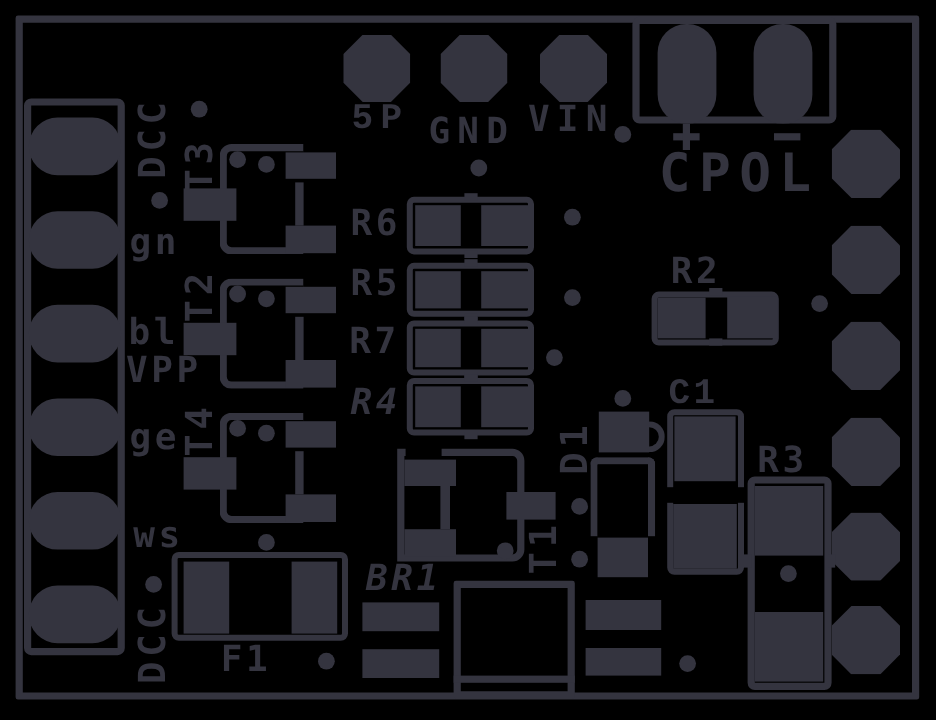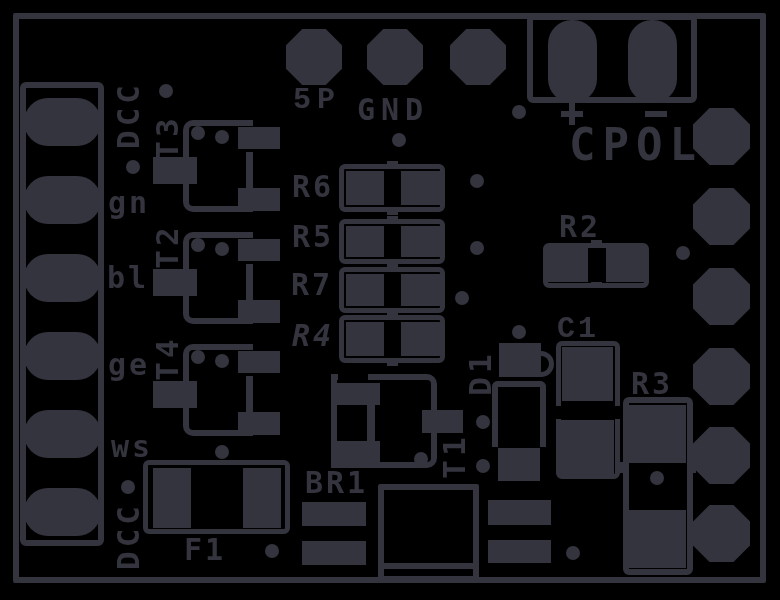--- a/index.html
+++ b/index.html
@@ -34,37 +34,39 @@
   <div class="p" style="left:24px;top:98px;width:77px;height:48px;border-radius:24px;"></div>
   <div class="p" style="left:24px;top:176px;width:77px;height:48px;border-radius:24px;"></div>
   <div class="p" style="left:24px;top:254px;width:77px;height:48px;border-radius:24px;"></div>
   <div class="p" style="left:24px;top:332px;width:77px;height:48px;border-radius:24px;"></div>
   <div class="p" style="left:24px;top:410px;width:77px;height:48px;border-radius:24px;"></div>
   <div class="p" style="left:24px;top:488px;width:77px;height:48px;border-radius:24px;"></div>
 
   <div class="vlbl" style="left:128px;top:115px;">DCC</div>
   <div class="lbl" style="left:108px;top:188px;">gn</div>
   <div class="lbl" style="left:107px;top:263px;">bl</div>
+  <div class="lbl" style="left:105px;top:294px;">VPP</div>
   <div class="lbl" style="left:108px;top:350px;">ge</div>
   <div class="lbl" style="left:111px;top:432px;">ws</div>
   <div class="vlbl" style="left:128px;top:536px;">DCC</div>
 
   <div class="oct" style="left:286px;top:29px;width:56px;height:56px;"></div>
   <div class="oct" style="left:367px;top:29px;width:56px;height:56px;"></div>
   <div class="oct" style="left:450px;top:29px;width:56px;height:56px;"></div>
   <div class="lbl hdr" style="left:293px;top:85px;font-family:Liberation Mono, monospace;">5P</div>
   <div class="lbl hdr" style="left:357px;top:85px;margin-top:10px;">GND</div>
+  <div class="lbl hdr" style="left:440px;top:85px;">VIN</div>
 
   <div class="b" style="left:527px;top:14px;width:170px;height:89px;"></div>
   <div class="p" style="left:548px;top:20px;width:49px;height:83px;border-radius:24px;"></div>
   <div class="p" style="left:628px;top:20px;width:49px;height:83px;border-radius:24px;"></div>
   <div class="p" style="left:561px;top:111px;width:22px;height:6px;" aria-label="+"></div>
   <div class="p" style="left:569px;top:103px;width:6px;height:22px;"></div>
   <div class="p" style="left:645px;top:111px;width:22px;height:6px;" aria-label="−"></div>
-  <div class="lbl big" style="left:549px;top:123px;margin-left:20px;">CPOL</div>
+  <div class="lbl big" style="left:549px;top:123px;">CPOL</div>
 
   <div class="oct" style="left:693px;top:108px;width:57px;height:57px;"></div>
   <div class="oct" style="left:693px;top:188px;width:57px;height:57px;"></div>
   <div class="oct" style="left:693px;top:268px;width:57px;height:57px;"></div>
   <div class="oct" style="left:693px;top:348px;width:57px;height:57px;"></div>
   <div class="oct" style="left:693px;top:427px;width:57px;height:57px;"></div>
   <div class="oct" style="left:693px;top:505px;width:57px;height:57px;"></div>
 
   <div class="b" style="left:183px;top:120px;width:70px;height:92px;border-right:none;border-radius:10px 0 0 10px;"></div>
   <div class="via" style="left:198px;top:133px;"></div>
@@ -149,21 +151,21 @@
   <div class="lbl" style="left:631px;top:369px;">R3</div>
 
   <div class="b" style="left:331px;top:374px;width:106px;height:94px;border-radius:0 10px 10px 0;"></div>
   <div class="gap" style="left:338px;top:372px;width:30px;height:10px;"></div>
   <div class="p" style="left:337px;top:383px;width:43px;height:22px;"></div>
   <div class="p" style="left:337px;top:441px;width:43px;height:23px;"></div>
   <div class="p" style="left:367px;top:405px;width:8px;height:36px;"></div>
   <div class="p" style="left:422px;top:410px;width:41px;height:23px;"></div>
   <div class="vlbl" style="left:454px;top:456px;">T1</div>
 
-  <div class="lbl" style="left:305px;top:468px;">BR1</div>
+  <div class="lbl" style="left:305px;top:468px;font-style:italic;">BR1</div>
   <div class="p" style="left:302px;top:502px;width:64px;height:24px;"></div>
   <div class="p" style="left:302px;top:541px;width:64px;height:24px;"></div>
   <div class="b" style="left:378px;top:484px;width:101px;height:98px;border-radius:2px;"></div>
   <div class="p" style="left:378px;top:563px;width:101px;height:6px;"></div>
   <div class="p" style="left:488px;top:500px;width:63px;height:25px;"></div>
   <div class="p" style="left:488px;top:540px;width:63px;height:23px;"></div>
 
   <div class="b b5" style="left:143px;top:460px;width:147px;height:74px;"></div>
   <div class="p" style="left:153px;top:468px;width:38px;height:60px;"></div>
   <div class="p" style="left:243px;top:468px;width:38px;height:60px;"></div>

